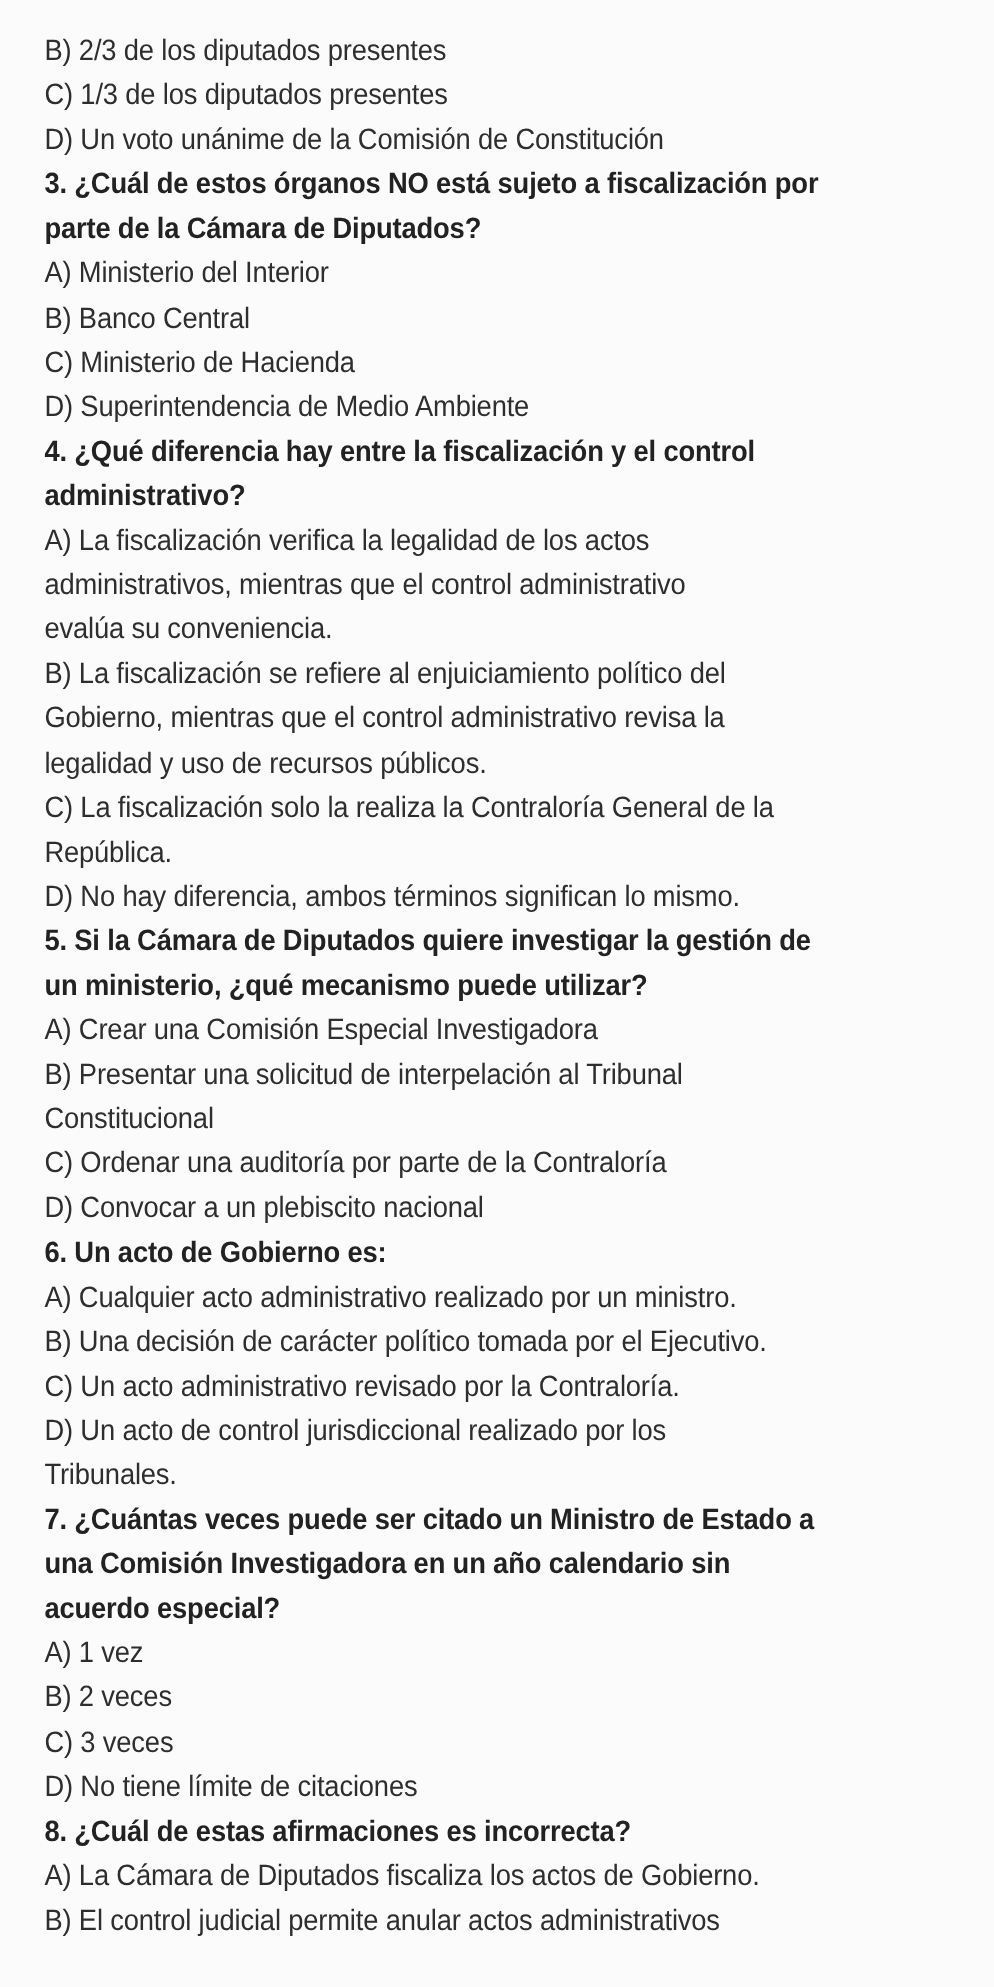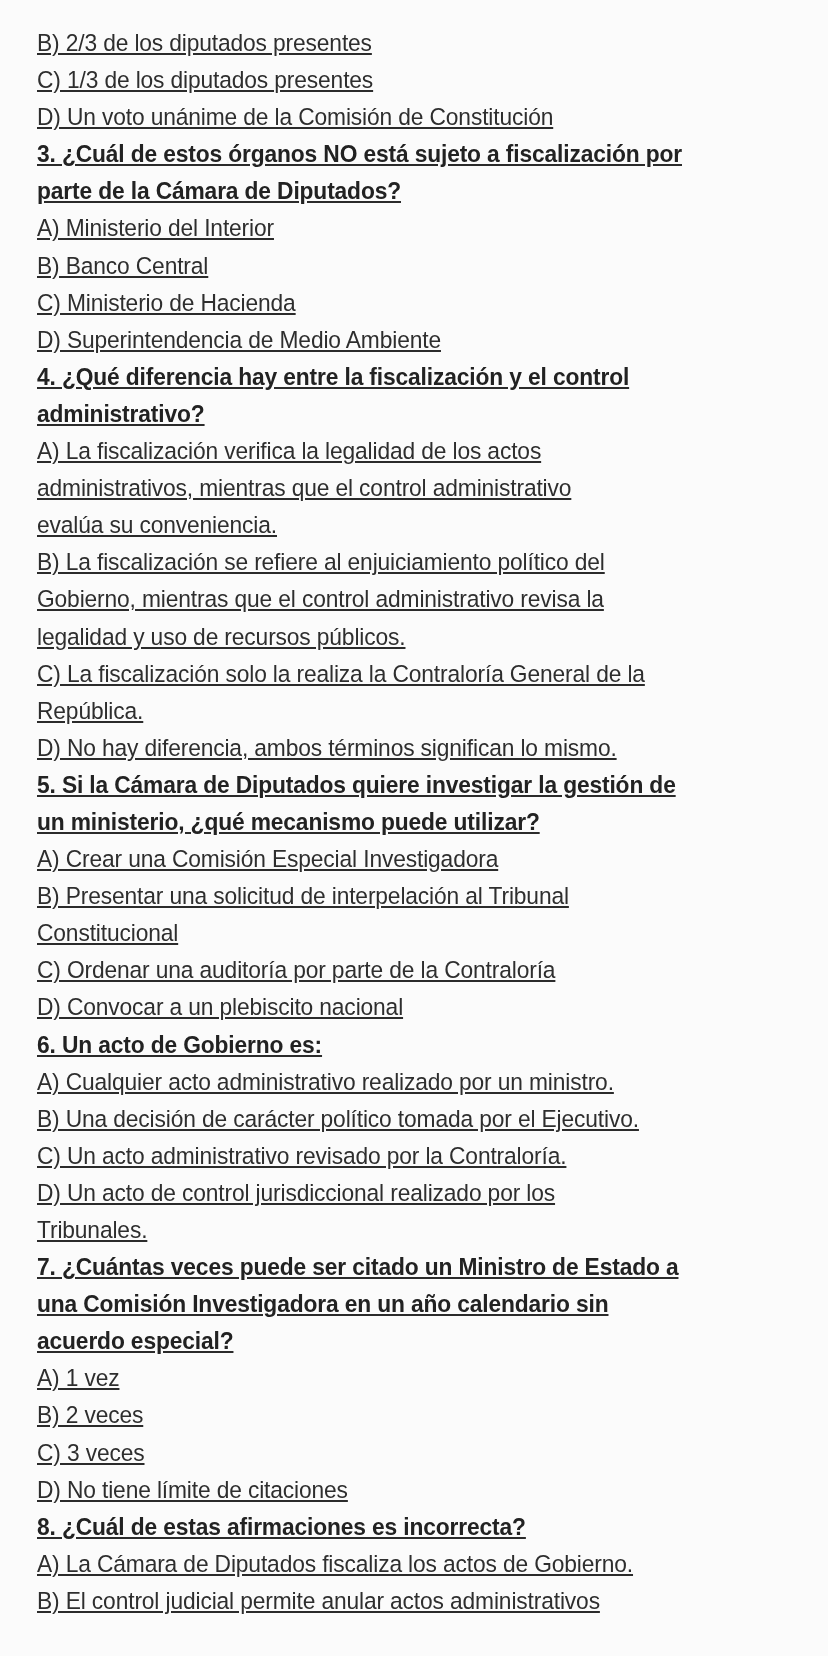--- a/index.html
+++ b/index.html
@@ -7,21 +7,20 @@
     width: 828px;
     height: 1656px;
     background: #fbfbfb;
     overflow: hidden;
     font-family: "Liberation Sans", "DejaVu Sans", sans-serif;
     color: #2b2b2b;
   }
   .page {
     position: relative;
     padding: 24px 20px 0 37px;
-    text-decoration: underline;
   }
   .line {
     font-size: 24.5px;
     line-height: 37.1px;
     height: 37.1px;
     white-space: nowrap;
     letter-spacing: -0.15px;
     transform: scaleX(0.93);
     transform-origin: left center;
   }

